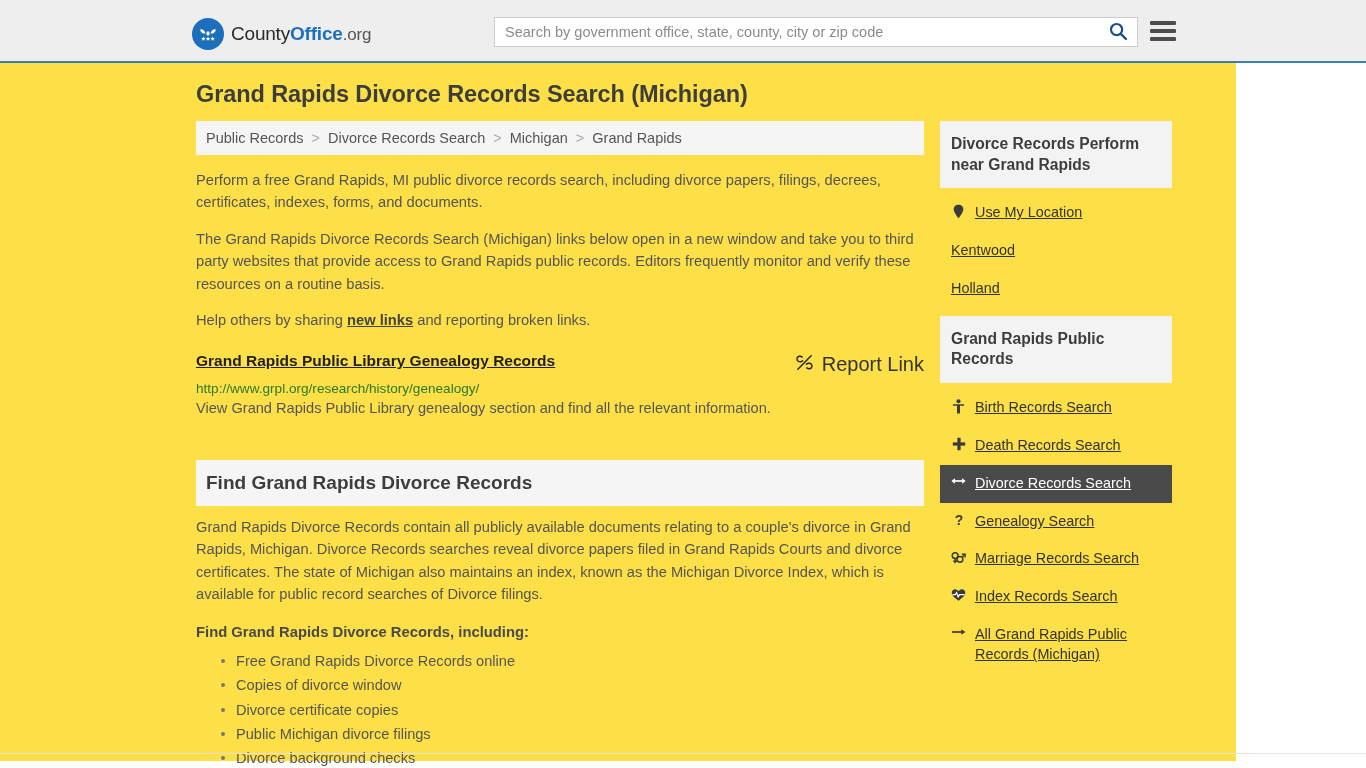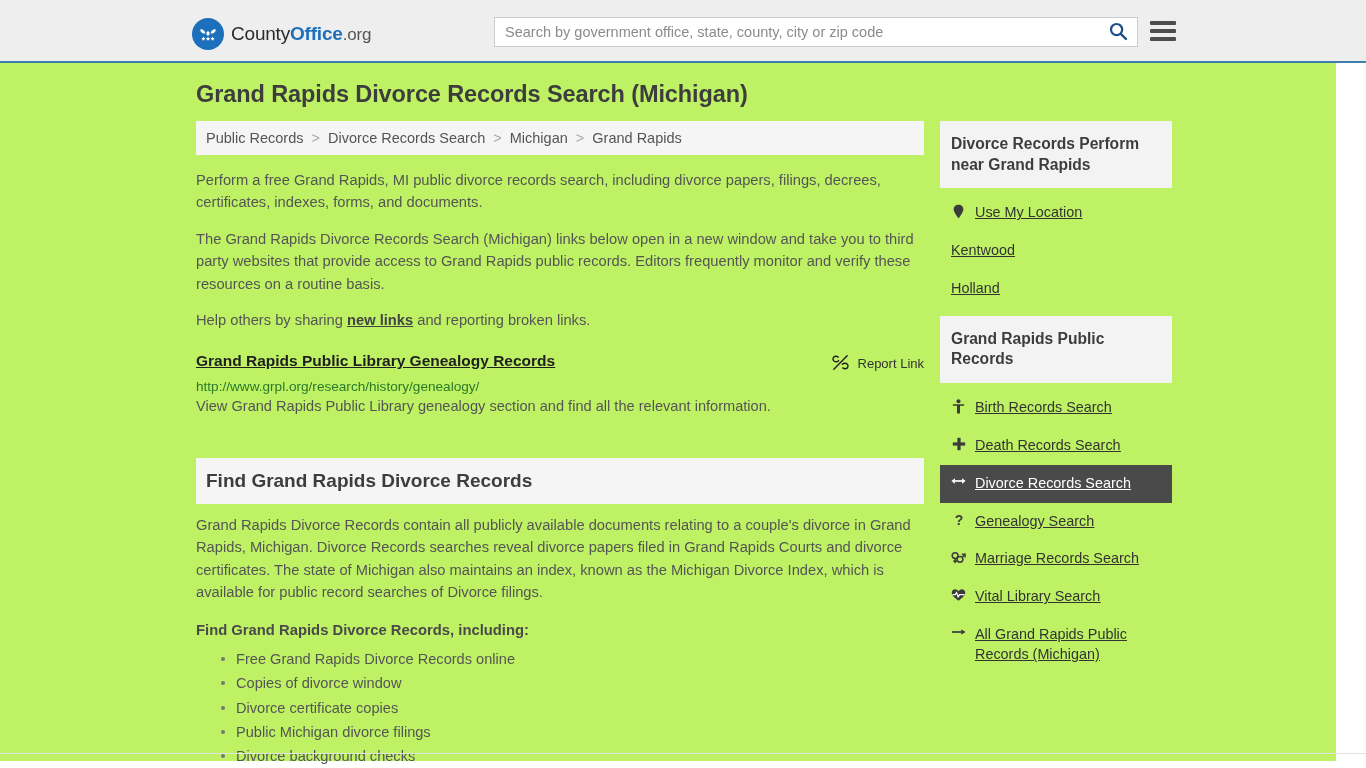--- a/index.html
+++ b/index.html
@@ -94,23 +94,23 @@
   .hamburger span {
     display: block;
     height: 4px;
     background: #4d4d4d;
     border-radius: 1px;
   }
 
   
   .page {
     position: relative;
-    width: 1336px;
+    width: 1236px;
     height: 698px;
-    background: #bef264;
+    background: #fde047;
   }
   .content {
     position: absolute;
     left: 196px;
     top: 18px;
     width: 976px;
   }
   h1.page-title {
     font-size: 23.5px;
     color: #3d3d3d;
@@ -158,21 +158,21 @@
     font-weight: bold;
     color: #1f1f1f;
     text-decoration: underline;
     cursor: pointer;
   }
   .report-link {
     display: flex;
     align-items: center;
     gap: 8px;
     color: #333;
-    font-size: 13px;
+    font-size: 20px;
     cursor: pointer;
     white-space: nowrap;
     padding-top: 1px;
   }
   .result-url {
     color: #2a7a2a;
     font-size: 13.6px;
     margin-top: 4px;
   }
   .result-desc {
@@ -433,21 +433,21 @@
               <span class="lbl">Marriage Records Search</span>
             </div>
 
             <div class="side-link">
               <span class="side-icon">
                 <svg width="16" height="14" viewBox="0 0 16 14">
                   <path d="M8 13 C8 13 0.8 8.6 0.8 4.6 C0.8 2.3 2.5 0.9 4.3 0.9 C5.8 0.9 7.2 1.9 8 3.1 C8.8 1.9 10.2 0.9 11.7 0.9 C13.5 0.9 15.2 2.3 15.2 4.6 C15.2 8.6 8 13 8 13 Z" fill="#3b3b3b"></path>
                   <polyline points="1.6,6.6 4.6,6.6 6,4.4 7.6,9 9.2,6.6 14.4,6.6" fill="none" stroke="#ffffff" stroke-width="1.3"></polyline>
                 </svg>
               </span>
-              <span class="lbl">Vital Library Search</span>
+              <span class="lbl">Index Records Search</span>
             </div>
 
             <div class="side-link">
               <span class="side-icon">
                 <svg width="16" height="12" viewBox="0 0 16 12">
                   <line x1="1" y1="6" x2="13" y2="6" stroke="#3b3b3b" stroke-width="1.8"></line>
                   <polygon points="15.4,6 11,3.1 11,8.9" fill="#3b3b3b"></polygon>
                 </svg>
               </span>
               <span class="lbl">All Grand Rapids Public Records (Michigan)</span>

